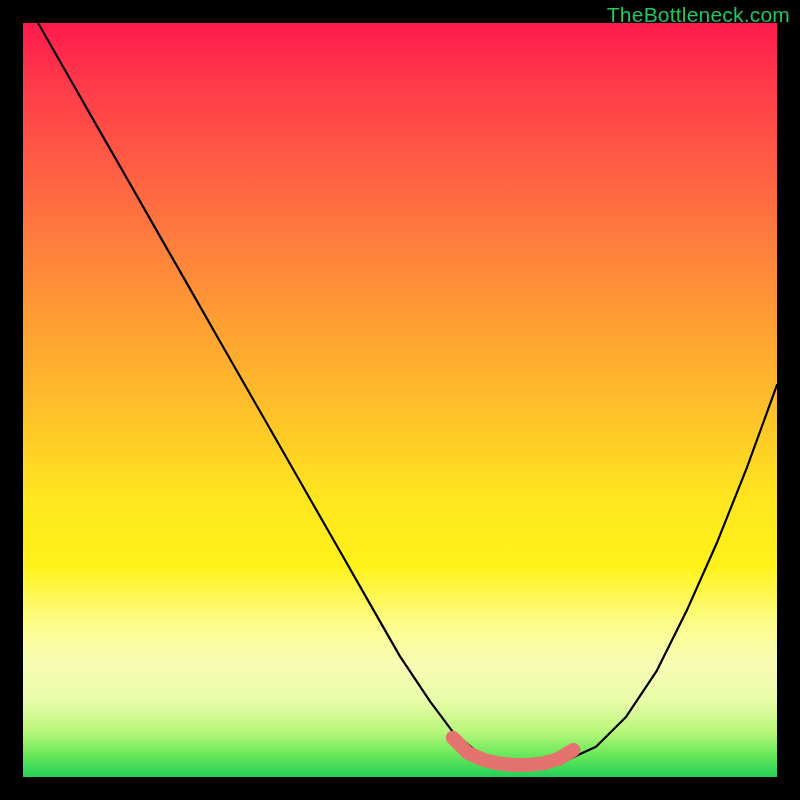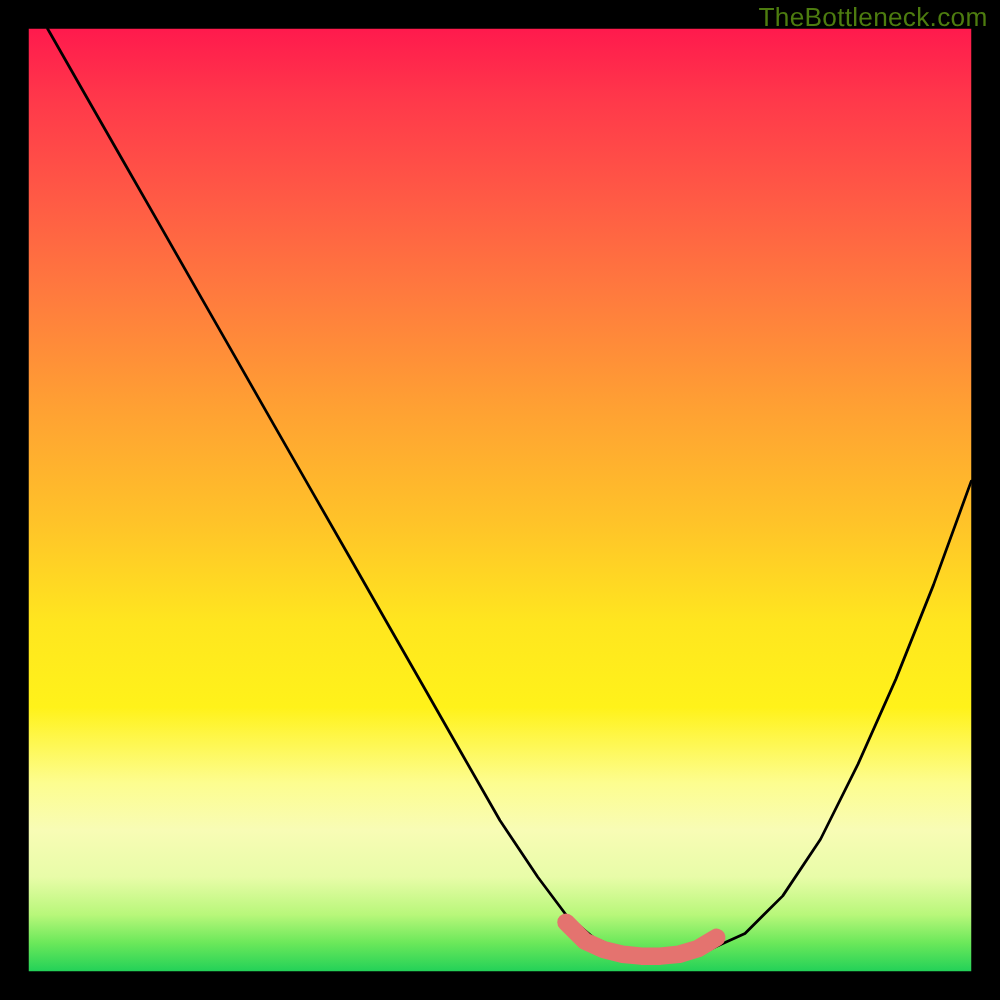--- a/index.html
+++ b/index.html
@@ -41,21 +41,21 @@
       #e8fca8 90%,
       #b8f77a 94%,
       #6be85a 97%,
       #23d158 100%
     );
   }
   .watermark {
     position: absolute;
     top: 3px;
     right: 10px;
-    color: #4d7c0f;
+    color: #22c55e;
     font-size: 21px;
     font-weight: 500;
     letter-spacing: 0.2px;
   }
   svg.overlay {
     position: absolute;
     left: 23px;
     top: 23px;
     width: 754px;
     height: 754px;

